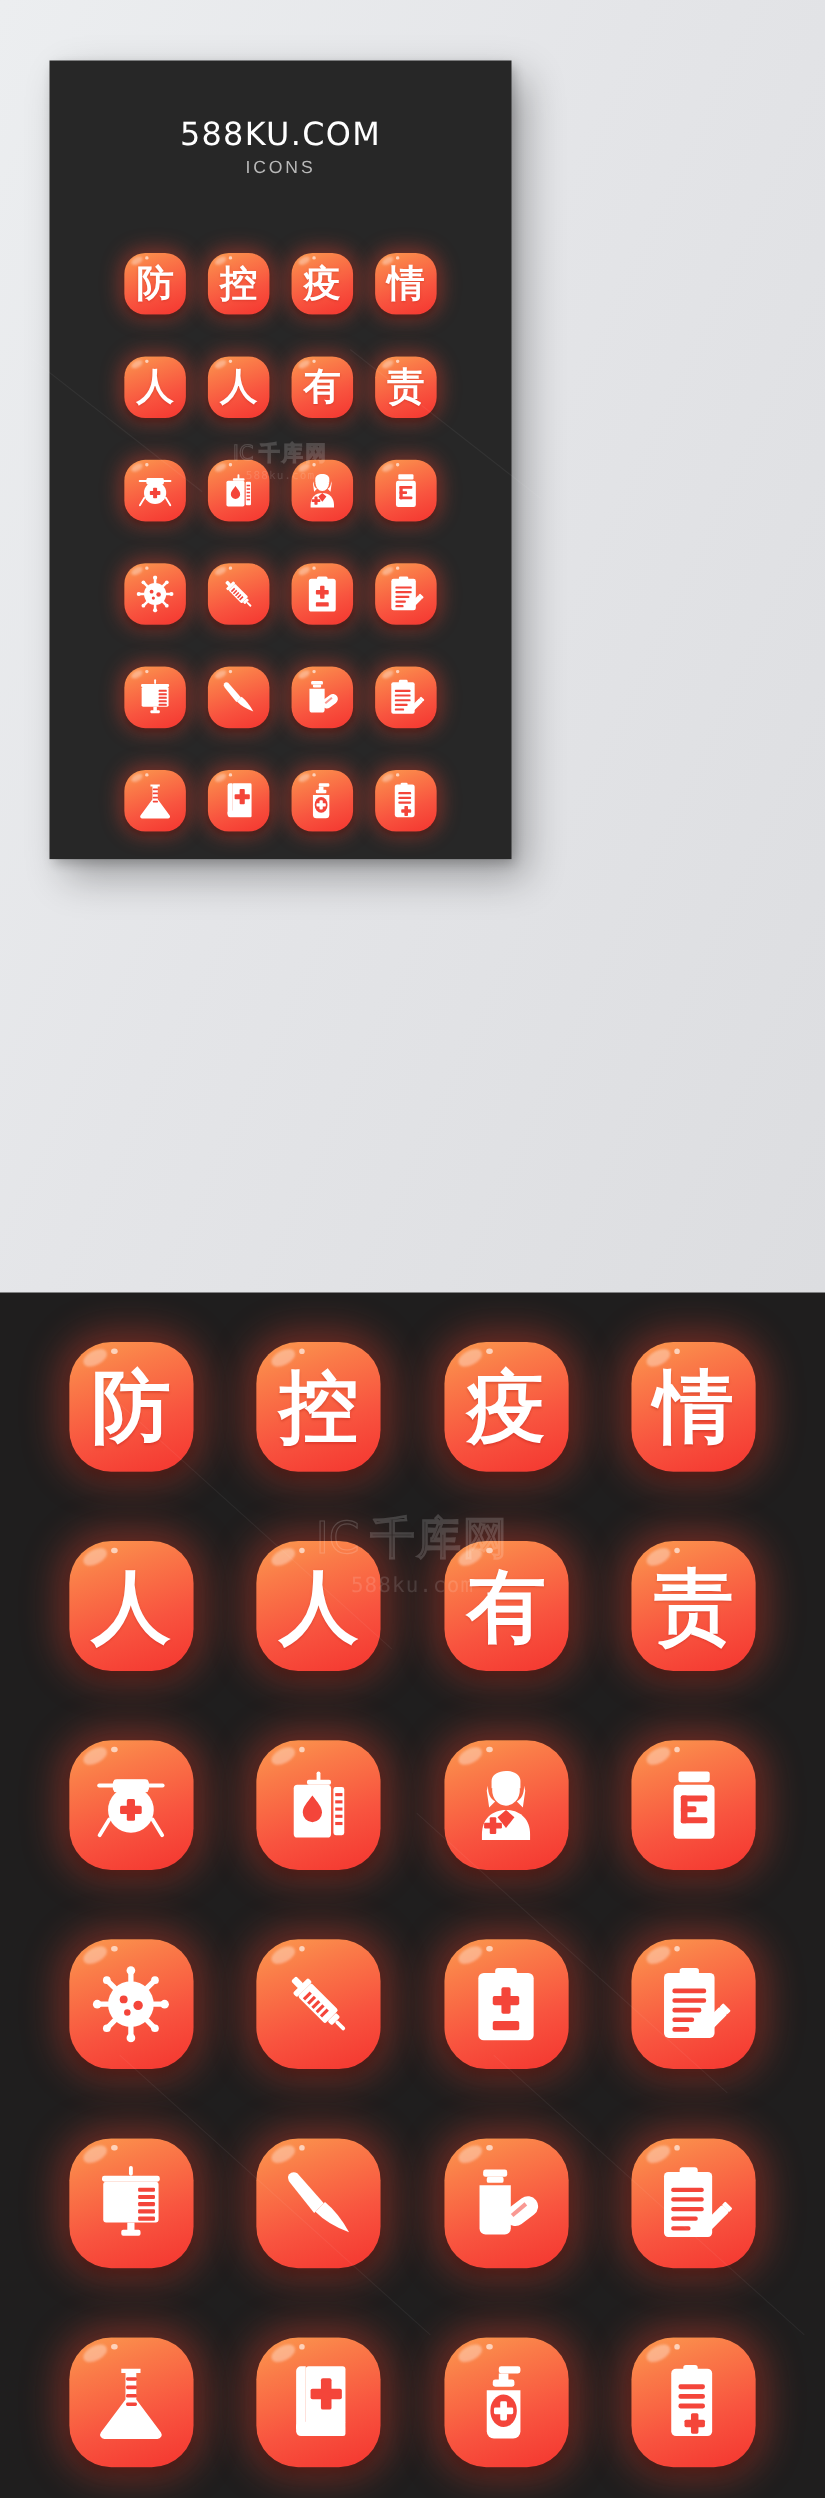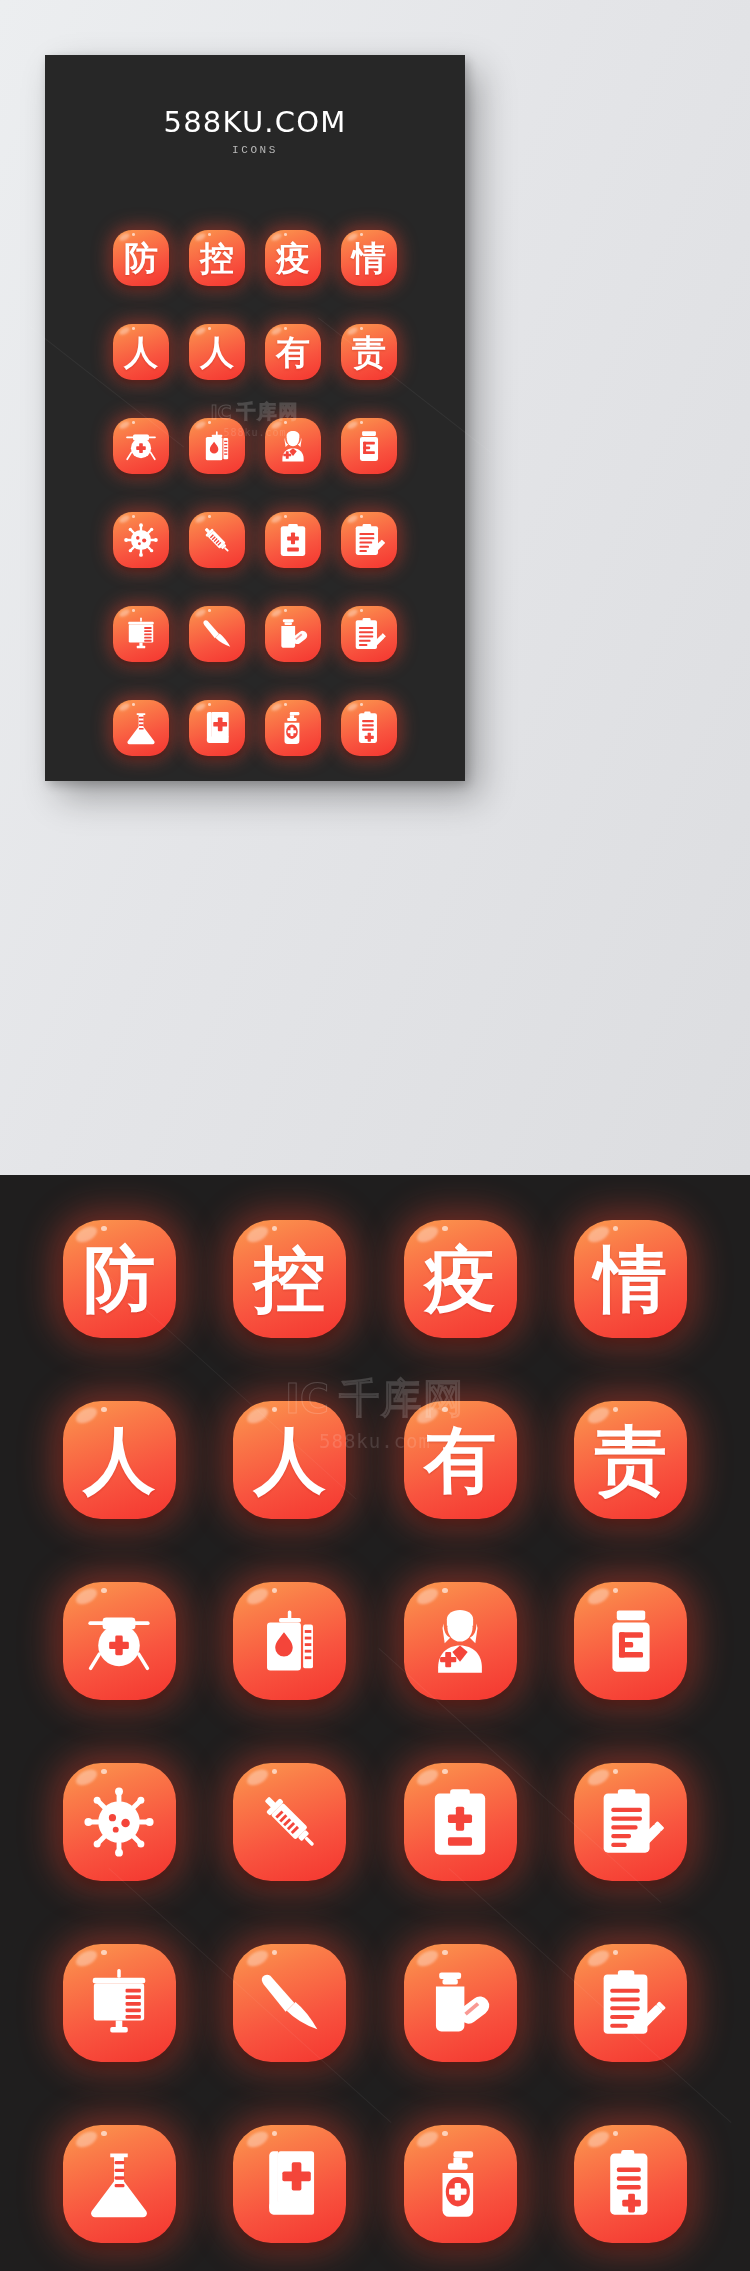--- a/index.html
+++ b/index.html
@@ -22,22 +22,22 @@
     box-shadow:14px 16px 34px rgba(0,0,0,.30), 3px 4px 10px rgba(0,0,0,.22);
   }
   #preview-card .brand{
     text-align:center; padding-top:50px;
   }
   #preview-card .brand-title{
     color:#fff; font-size:29px; letter-spacing:1.2px; font-weight:400;
     font-family:"DejaVu Sans", sans-serif;
   }
   #preview-card .brand-sub{
-    color:#b9b9b9; font-size:11px; letter-spacing:2.6px; margin-top:5px;
-    font-family:Liberation Mono, monospace;
+    color:#b9b9b9; font-size:16px; letter-spacing:2.6px; margin-top:5px;
+    font-family:Liberation Sans, sans-serif;
   }
 
   
   #showcase-section{
     position:absolute; left:0; top:1175px; width:750px; height:1096px;
     background:#1f1e1e;
   }
 
   
   .icon-grid{ display:grid; grid-template-columns:repeat(4,1fr); }
@@ -110,21 +110,21 @@
   #showcase-grid .tile svg{ width:70px; height:70px; }
 
   
   .watermark{
     position:absolute; pointer-events:none;
     display:flex; flex-direction:column; align-items:center;
     z-index:5;
   }
   .wm-row{ display:flex; align-items:center; }
   .wm-ic{
-    font-family:"DejaVu Sans", sans-serif; font-weight:700;
+    font-family:"DejaVu Sans", sans-serif; font-weight:400;
     color:transparent;
     -webkit-text-stroke:1px rgba(255,255,255,.17);
   }
   .wm-cn{
     font-family:Liberation Mono, monospace; font-weight:700;
     color:transparent;
     -webkit-text-stroke:1px rgba(255,255,255,.17);
     letter-spacing:2px;
   }
   .wm-url{

